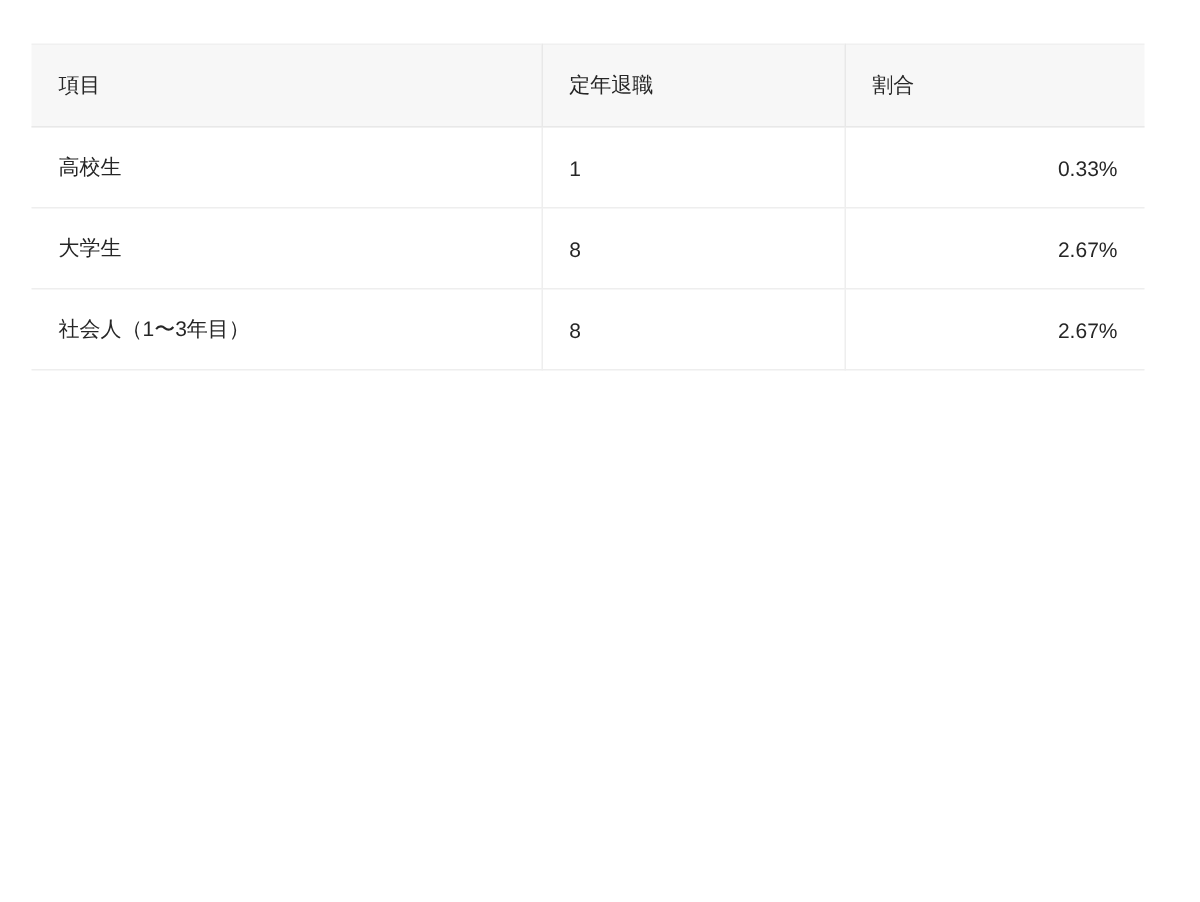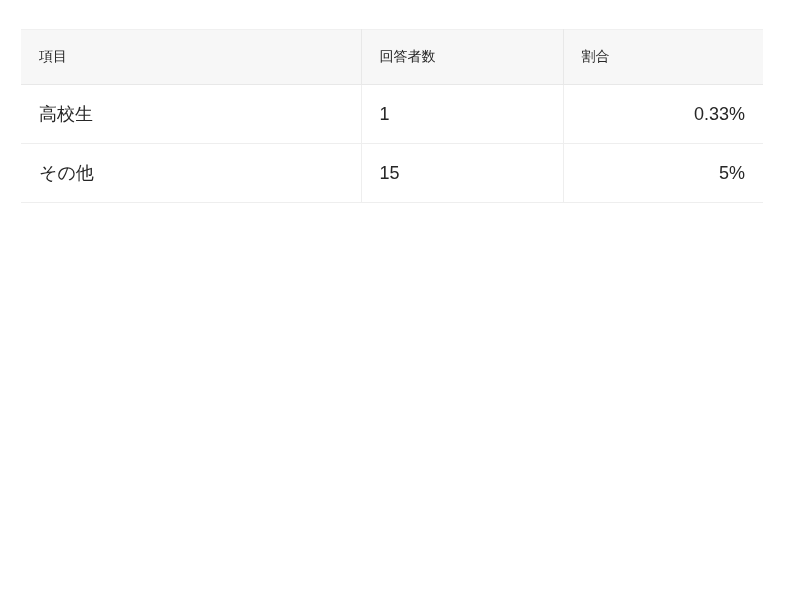--- a/index.html
+++ b/index.html
@@ -45,21 +45,21 @@
     border-right: 1px solid #e8e8e8;
     box-sizing: border-box;
     height: 55px;
     vertical-align: middle;
   }
   table.survey thead th:last-child { border-right: none; }
 
   table.survey tbody td {
     background: #ffffff;
     color: #262626;
-    font-size: 18px;
+    font-size: 14px;
     padding: 17px 18px;
     border-bottom: 1px solid #eeeeee;
     border-right: 1px solid #eeeeee;
     box-sizing: border-box;
     height: 54px;
     vertical-align: middle;
     white-space: nowrap;
     overflow: hidden;
     text-overflow: ellipsis;
     margin-top: 36px;
@@ -77,31 +77,36 @@
   <div class="table-wrap">
     <table class="survey">
       <colgroup>
         <col class="c1">
         <col class="c2">
         <col class="c3">
       </colgroup>
       <thead>
         <tr>
           <th>項目</th>
-          <th>回答者数</th>
+          <th>定年退職</th>
           <th>割合</th>
         </tr>
       </thead>
       <tbody>
         <tr>
           <td>高校生</td>
           <td>1</td>
           <td>0.33%</td>
         </tr>
         <tr>
-          <td>その他</td>
-          <td>15</td>
-          <td>5%</td>
+          <td>大学生</td>
+          <td>8</td>
+          <td>2.67%</td>
+        </tr>
+        <tr>
+          <td>社会人（1〜3年目）</td>
+          <td>8</td>
+          <td>2.67%</td>
         </tr>
       </tbody>
     </table>
   </div>
 </div>
 
 </body></html>

